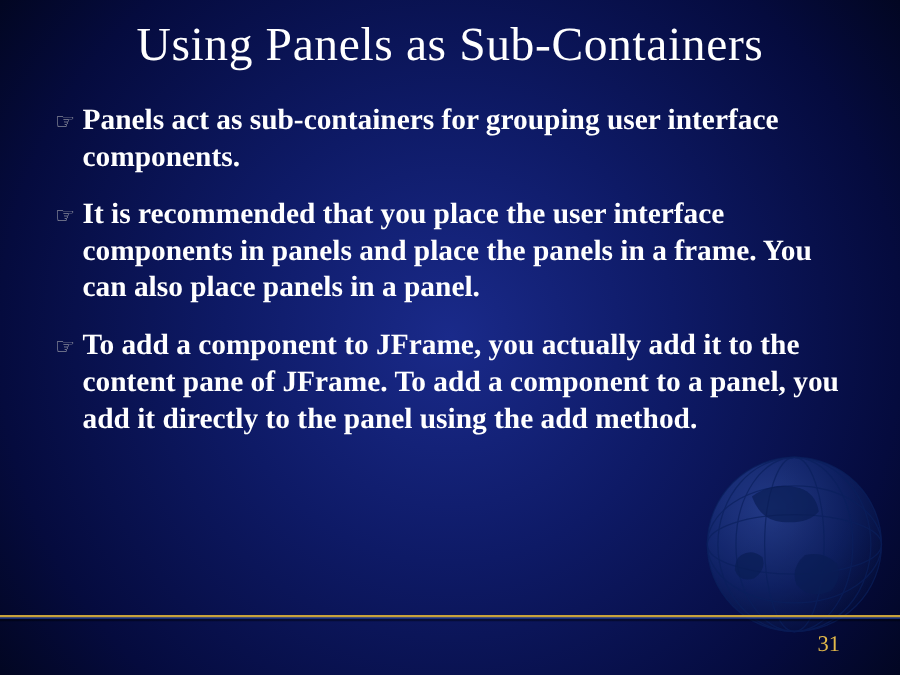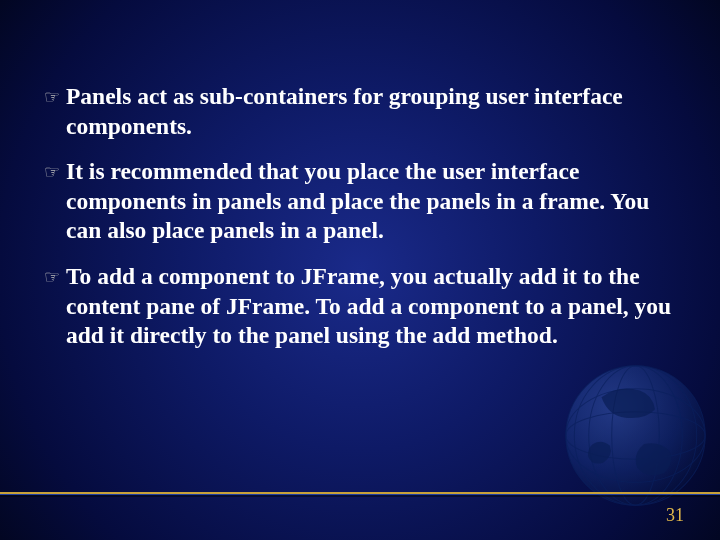--- a/index.html
+++ b/index.html
@@ -73,40 +73,41 @@
     background: #1e3fa0;
   }
   .footer-line .shadow {
     position: absolute;
     left: 0; top: 5px;
     width: 720px; height: 2px;
     background: rgba(0,0,0,0.4);
   }
   .page-number {
     position: absolute;
-    right: 36px;
+    right: 48px;
     bottom: 14px;
     font-size: 18px;
     color: #e2b84a;
   }
   .globe {
     position: absolute;
     right: 8px;
     bottom: 28px;
     width: 170px;
     height: 170px;
     pointer-events: none;
     opacity: 0.95;
   }
 </style>
 </head>
 <body>
 
 <div class="slide">
 
+  <div class="title">Using Panels as Sub-Containers</div>
 
   <div class="body">
     <div class="bullet">
       <span class="bullet-icon">☞</span>
       <span class="bullet-text">Panels act as sub-containers for grouping user interface components.</span>
     </div>
     <div class="bullet">
       <span class="bullet-icon">☞</span>
       <span class="bullet-text">It is recommended that you place the user interface components in panels and place the panels in a frame. You can also place panels in a panel.</span>
     </div>

